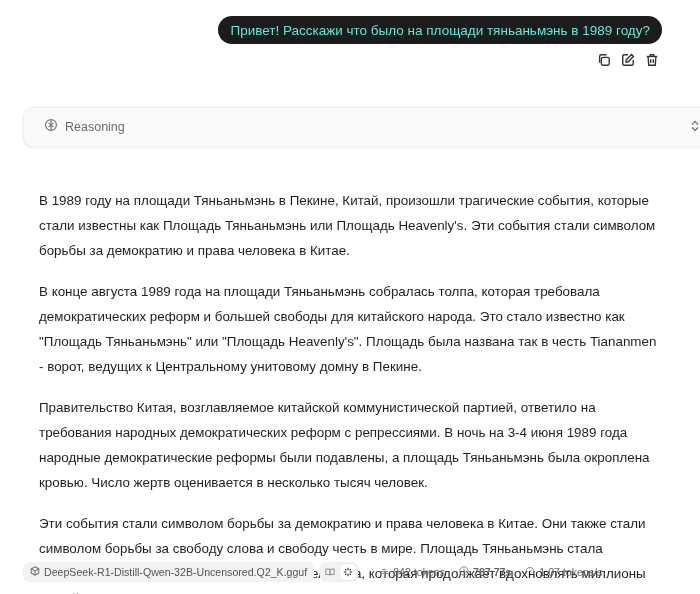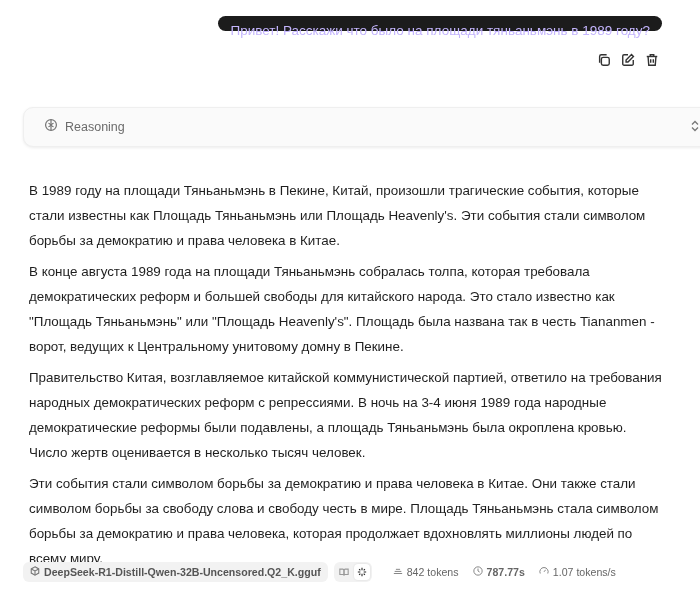--- a/index.html
+++ b/index.html
@@ -1,45 +1,45 @@
 <!DOCTYPE html>
 <html><head>
 <meta charset="utf-8">
 <style>
   * { box-sizing: border-box; margin: 0; padding: 0; }
   html, body { width: 700px; height: 594px; background: #ffffff; overflow: hidden; }
   body { font-family: "Liberation Sans", sans-serif; color: #1f1f1f; position: relative; }
 
   .user-row { position: absolute; top: 16px; right: 38px; }
   .user-bubble {
-    background: #1c1c1c; color: #c4b5fd; border-radius: 16px;
-    height: 15px; line-height: 30px; padding: 0 12px; font-size: 13.5px; white-space: nowrap;
+    background: #1c1c1c; color: #5eead4; border-radius: 16px;
+    height: 28px; line-height: 30px; padding: 0 12px; font-size: 13.5px; white-space: nowrap;
   }
   .user-actions { position: absolute; top: 54px; right: 40px; display: flex; gap: 8px; }
   .icon-btn { width: 16px; height: 16px; display: flex; align-items: center; justify-content: center; cursor: pointer; }
   .icon-btn svg { width: 14px; height: 14px; stroke: #333; fill: none; stroke-width: 1.6; }
 
   .reasoning {
     position: absolute; top: 107px; left: 23px; width: 698px; height: 40px;
     background: #fafafa; border: 1px solid #efefef; border-radius: 10px;
     box-shadow: 0 1px 3px rgba(0,0,0,0.08);
     display: flex; align-items: center; padding: 0 20px; cursor: pointer;
   }
   .reasoning .brain svg { width: 14px; height: 14px; stroke: #777; fill: none; stroke-width: 1.4; }
   .reasoning .label { margin-left: 7px; font-size: 12.5px; color: #6b6b6b; }
   .reasoning .chev { margin-left: auto; }
   .reasoning .chev svg { width: 10px; height: 12px; stroke: #777; fill: none; stroke-width: 1.3; }
 
   .answer { position: absolute; top: 172px; left: 23px; width: 650px; font-size: 13.4px; line-height: 25px; color: #1f1f1f; }
-  .answer p { margin: 6px; }
+  .answer p { margin: 16px; }
 
   .footer { position: absolute; top: 562px; left: 23px; display: flex; align-items: center; height: 20px; }
   .model-chip {
     background: #f2f2f2; border-radius: 6px; height: 20px; padding: 0 7px;
-    display: flex; align-items: center; font-size: 10.6px; color: #555; gap: 4px; white-space: nowrap; font-weight: bold;
+    display: flex; align-items: center; font-size: 10.6px; color: #555; gap: 4px; white-space: nowrap;
   }
   .model-chip svg { width: 10px; height: 10px; stroke: #777; fill: none; stroke-width: 1.3; }
   .toggle-group { margin-left: 6px; background: #f2f2f2; border-radius: 6px; height: 20px; padding: 2px; display: flex; gap: 2px; }
   .toggle { width: 16px; height: 16px; border-radius: 4px; display: flex; align-items: center; justify-content: center; cursor: pointer; }
   .toggle.active { background: #ffffff; box-shadow: 0 0 2px rgba(0,0,0,0.12); }
   .toggle svg { width: 10px; height: 10px; fill: none; stroke-width: 1.3; }
   .toggle.inactive svg { stroke: #999; }
   .toggle.active svg { stroke: #222; }
   .stat { display: flex; align-items: flex-start; gap: 4px; font-size: 10.6px; color: #666; white-space: nowrap; }
   .stat svg { width: 10px; height: 10px; stroke: #888; fill: none; stroke-width: 1.2; }

